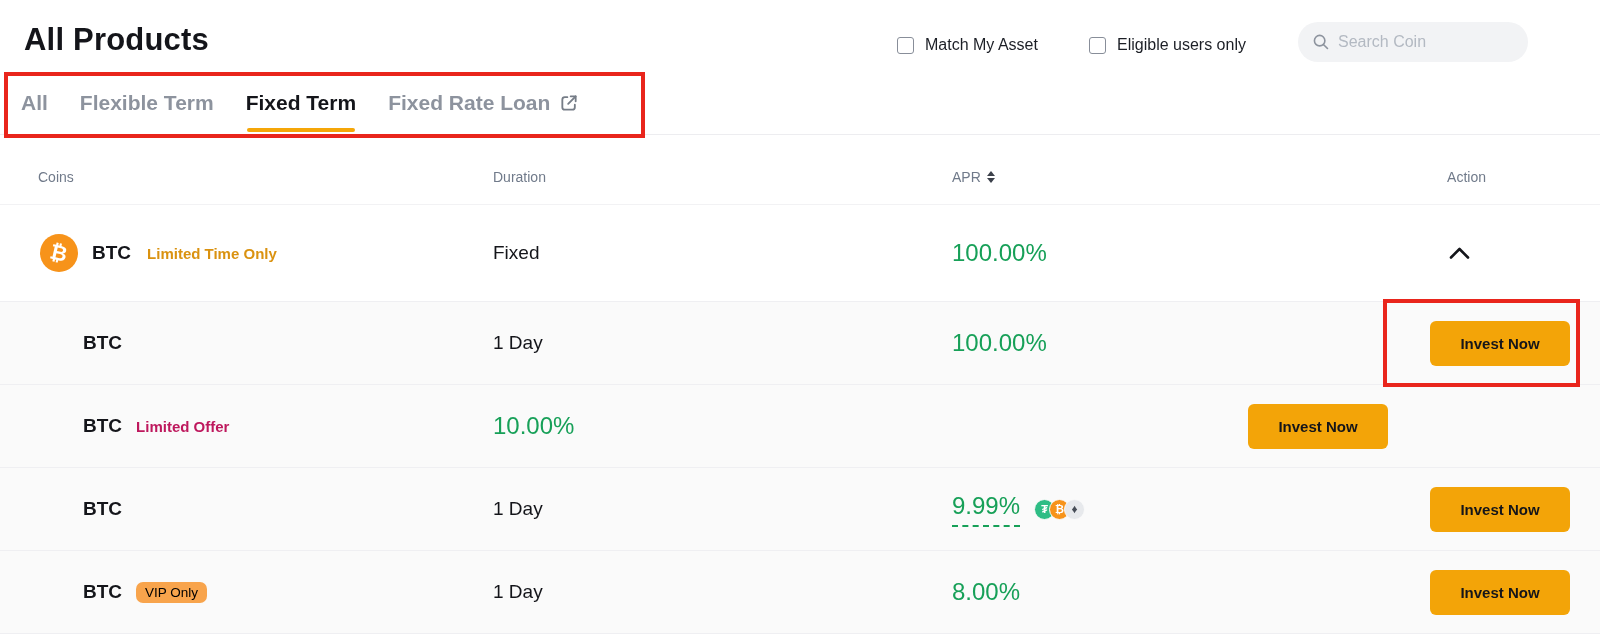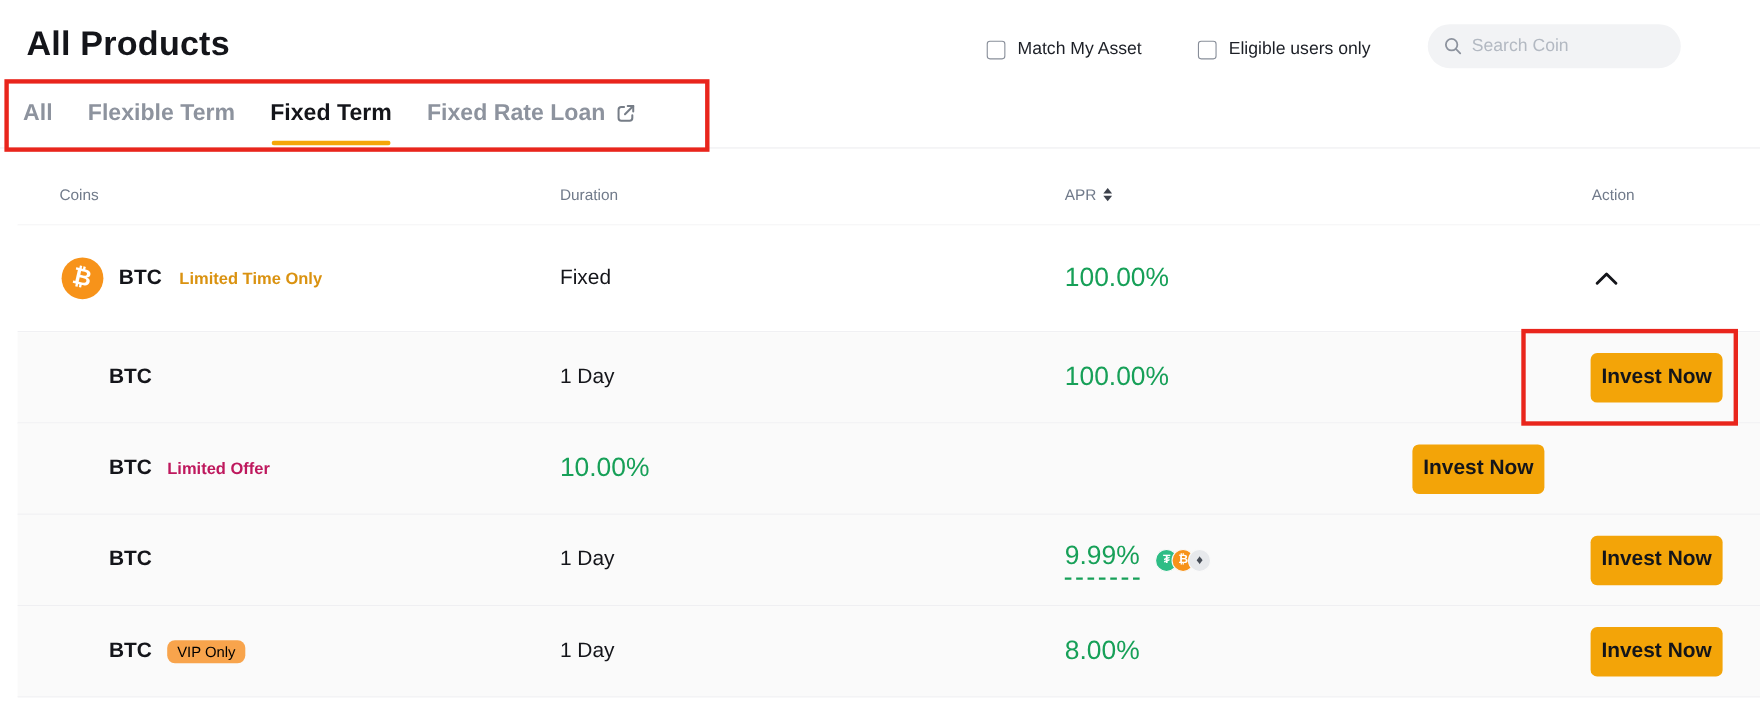--- a/index.html
+++ b/index.html
@@ -27,21 +27,21 @@
   .tab.active::after { content:""; position:absolute; left:1px; right:1px; bottom:-17px; height:4px; background:#f5a608; border-radius:2px; }
   .tabs-border { position:absolute; left:0; top:134px; width:1600px; height:1px; background:#ededf0; }
 
   
   .anno { position:absolute; border:4px solid #e9251c; pointer-events:none; z-index:50; }
   .anno-tabs { left:4px; top:72px; width:641px; height:66px; }
   .anno-invest { left:1383px; top:299px; width:197px; height:88px; }
 
   
   .table { position:absolute; left:0; top:150px; width:1600px; }
-  .trow { display:grid; grid-template-columns:469px 459px 478px 1fr; align-items:center; padding-left:24px; border-bottom:1px solid #efeff2;margin-left:16px; }
+  .trow { display:grid; grid-template-columns:469px 459px 478px 1fr; align-items:center; padding-left:24px; border-bottom:1px solid #efeff2; }
   .thead { height:55px; border-bottom:1px solid #f2f2f4; }
   .th { font-size:14px; color:#707a8a; }
   .th-coins { padding-left:14px; }
   .th-apr { display:flex; align-items:center; gap:6px; cursor:pointer; width:max-content; }
   .sort-caret { display:flex; flex-direction:column; gap:2px; }
   .sort-caret i { display:block; width:0; height:0; border-left:4.5px solid transparent; border-right:4.5px solid transparent; }
   .caret-up { border-bottom:5px solid #3c414b; }
   .caret-down { border-top:5px solid #3c414b; }
   .th-action { text-align:right; padding-right:114px; }
 
@@ -62,21 +62,21 @@
   .apr-value { font-size:24px; font-weight:500; color:#17a058; }
   .apr-dashed { border-bottom:2px dashed #17a058; padding-bottom:5px; cursor:pointer; }
   .mini-coins { display:flex; align-items:center; }
   .mini-coin { width:21px; height:21px; border-radius:50%; display:flex; align-items:center; justify-content:center; font-size:11px; font-weight:700; border:1.5px solid #fafafa; }
   .mini-coin + .mini-coin { margin-left:-6px; }
   .mc-usdt { background:#2ebd85; color:#fff; }
   .mc-btc { background:#f7931a; color:#fff; }
   .mc-eth { background:#e7e9ec; color:#474d57; font-size:12px; }
 
   .cell-action { display:flex; justify-content:flex-end; align-items:center; padding-right:42px; }
-  .invest-btn { width:120px; height:45px; background:#f3a408; border:none; border-radius:6px; font-family:inherit; font-size:19px; font-weight:700; color:#14151a; cursor:pointer; }
+  .invest-btn { width:140px; height:45px; background:#f3a408; border:none; border-radius:6px; font-family:inherit; font-size:15px; font-weight:700; color:#14151a; cursor:pointer; }
   .collapse-btn { background:none; border:none; cursor:pointer; margin-right:84px; padding:4px; display:flex; }
 </style>
 </head>
 <body>
 
 <div class="stage">
 
   <div class="page-title">All Products</div>
 
   <div class="filter-group fg1">

